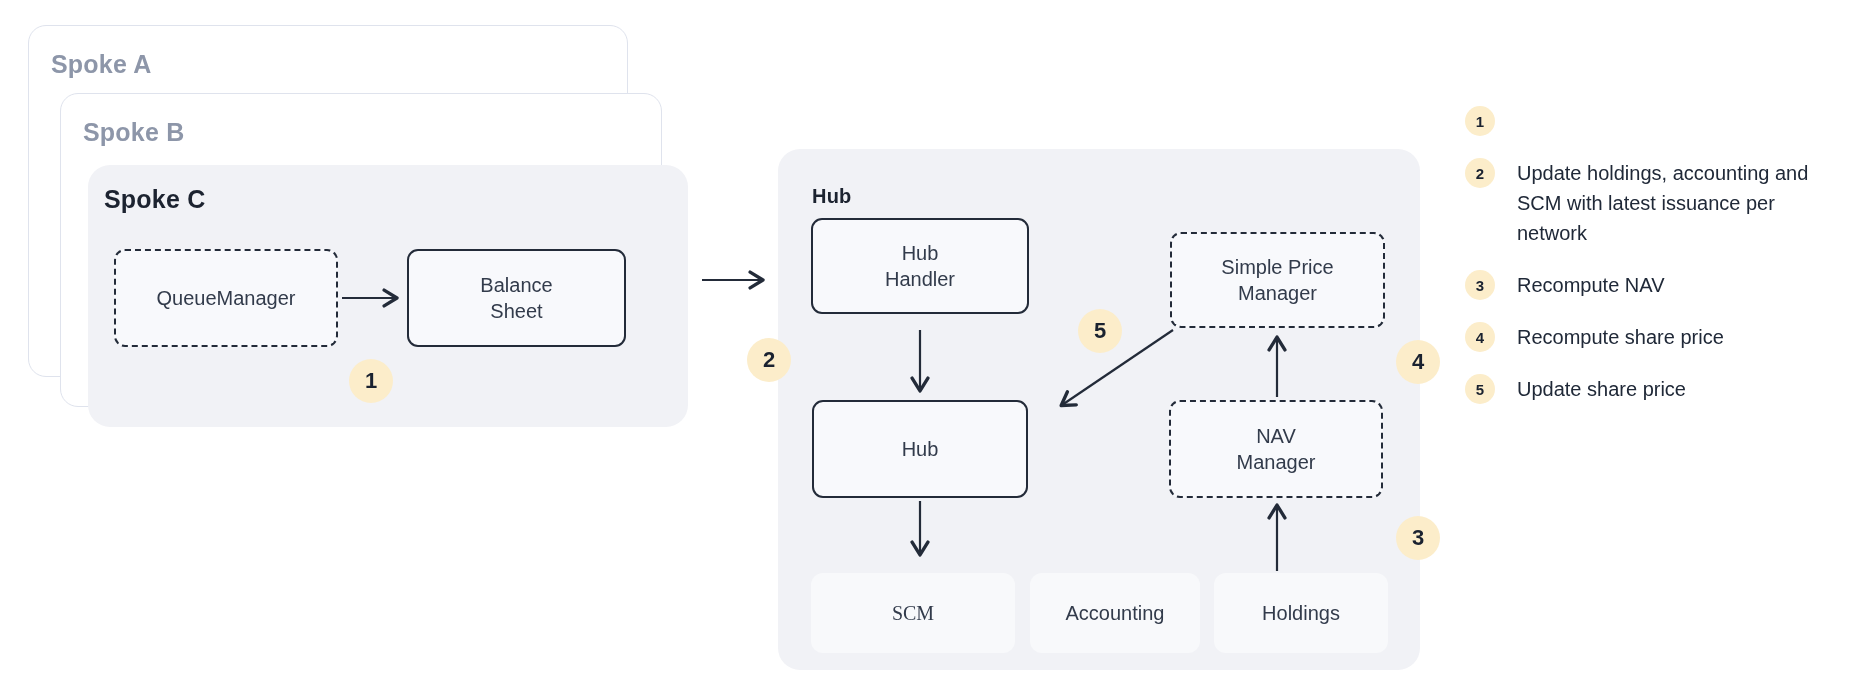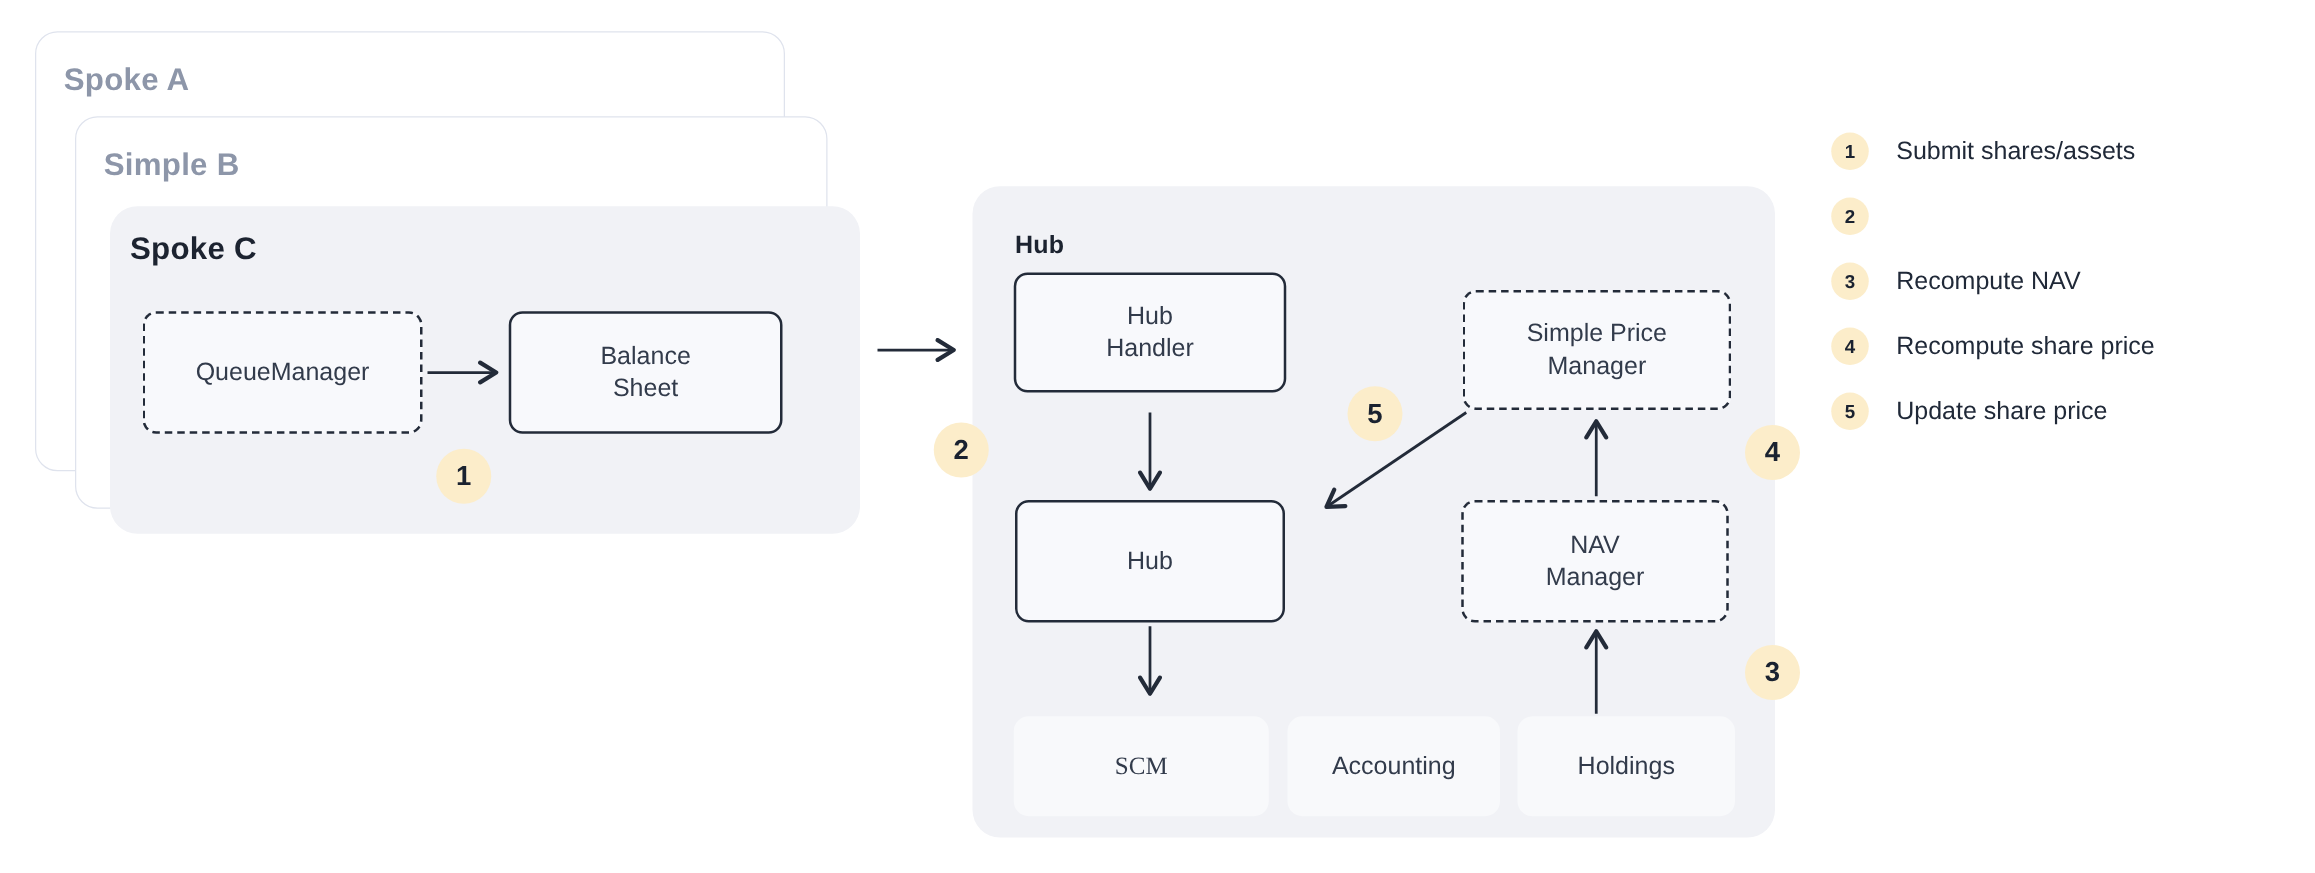--- a/index.html
+++ b/index.html
@@ -53,21 +53,21 @@
 </head>
 <body>
 
 <div class="canvas">
 
   <div class="card" style="left:28px;top:25px;width:600px;height:352px;">
     <div class="card-label muted">Spoke A</div>
   </div>
 
   <div class="card" style="left:60px;top:93px;width:602px;height:314px;">
-    <div class="card-label muted">Simple B</div>
+    <div class="card-label muted">Spoke B</div>
   </div>
 
   <div class="panel" style="left:88px;top:165px;width:600px;height:262px;">
     <div class="card-label dark" style="top:20px;left:16px;">Spoke C</div>
   </div>
 
   <div class="node dashed" style="left:114px;top:249px;width:224px;height:98px;">
     <span class="node-label">QueueManager</span>
   </div>
   <div class="node solid" style="left:407px;top:249px;width:219px;height:98px;justify-content:center;">
@@ -119,24 +119,24 @@
 
   <div class="badge" style="left:349px;top:359px;">1</div>
   <div class="badge" style="left:747px;top:338px;">2</div>
   <div class="badge" style="left:1078px;top:309px;">5</div>
   <div class="badge" style="left:1396px;top:340px;">4</div>
   <div class="badge" style="left:1396px;top:516px;">3</div>
 
   <div class="legend">
     <div class="legend-item">
       <div class="legend-badge">1</div>
-      <div class="legend-text">Submit shares/assets</div>
     </div>
     <div class="legend-item">
       <div class="legend-badge">2</div>
+      <div class="legend-text">Update holdings, accounting and SCM with latest issuance per network</div>
     </div>
     <div class="legend-item">
       <div class="legend-badge">3</div>
       <div class="legend-text">Recompute NAV</div>
     </div>
     <div class="legend-item">
       <div class="legend-badge">4</div>
       <div class="legend-text">Recompute share price</div>
     </div>
     <div class="legend-item">

